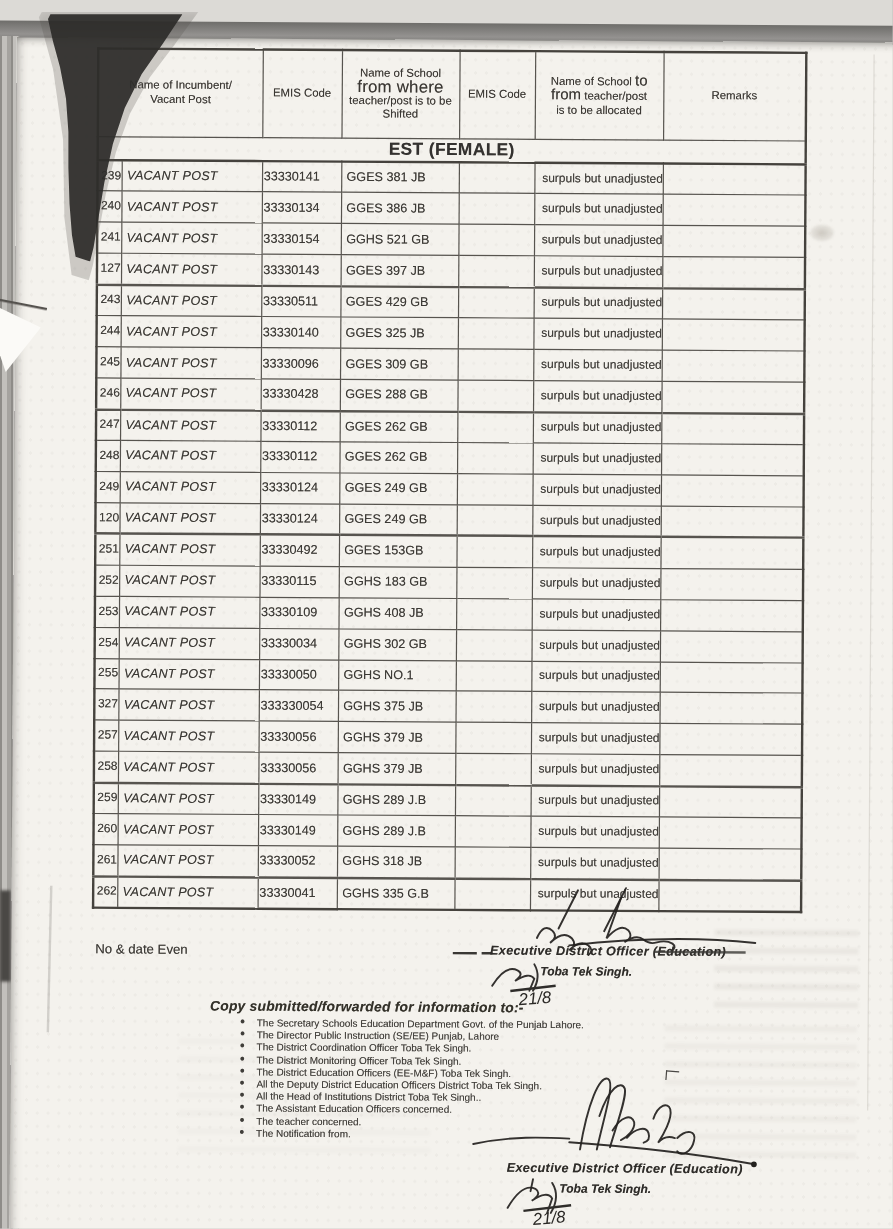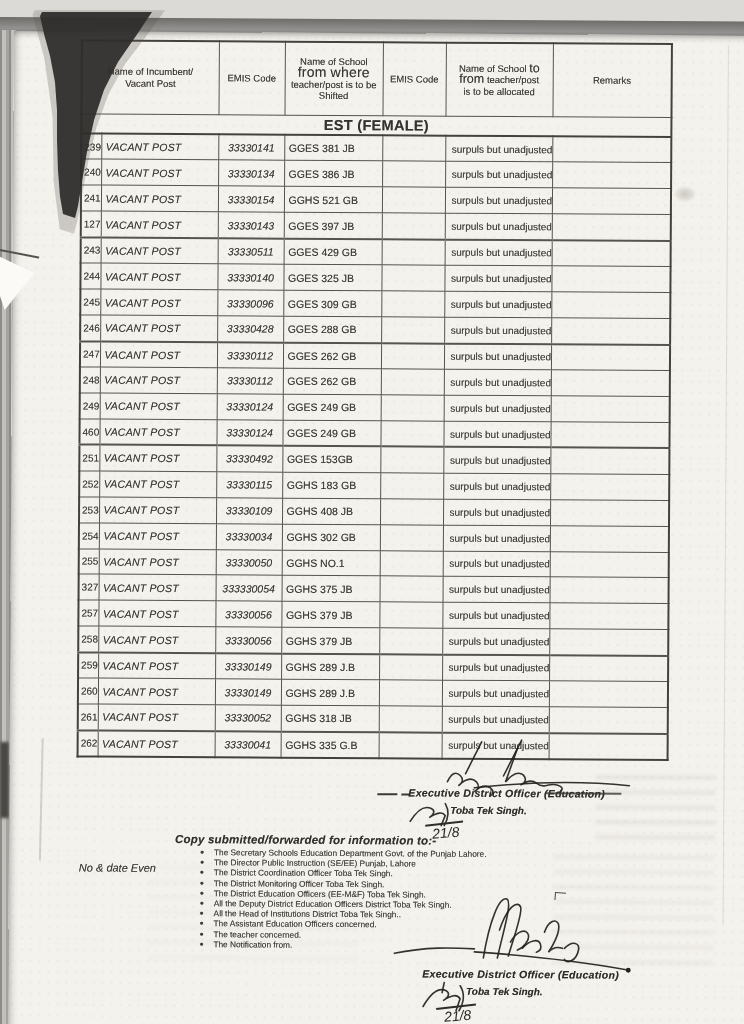--- a/index.html
+++ b/index.html
@@ -44,21 +44,21 @@
   th{font-weight:400;font-size:9.5px;color:#3a3733;line-height:11.5px;vertical-align:middle;padding:2px;}
   .hb{font-size:14px;letter-spacing:.2px;}
   .hm{font-size:12.5px;}
   thead tr{height:73px;}
   tr.est-row{height:20px;}
   .est-cell{text-align:center;font-weight:700;font-size:14.5px;letter-spacing:.3px;color:#343230;
             border-bottom:2px solid #45423d !important;}
   tbody tr{height:25.95px;}
   td.no{font-size:10px;padding-left:2px;color:#3e3c38;}
   td.post{font-style:italic;padding-left:4px;letter-spacing:.2px;}
-  td.emis{text-align:center;font-style:italic;}
+  td.emis{}
   td.school{padding-left:4px;margin-left:36px;}
   td.alloc{font-size:10px;padding-left:6px;color:#403e3a;}
   tbody tr:nth-child(5) td,tbody tr:nth-child(9) td,tbody tr:nth-child(13) td,
   tbody tr:nth-child(21) td,tbody tr:nth-child(24) td{border-top-width:2px;}
   .scan-text{text-shadow:0 0 .5px rgba(60,55,50,.55);}
   
   .abs{position:absolute;}
   .sig-label{font-weight:700;font-style:italic;font-size:10.5px;color:#2e2c29;letter-spacing:.3px;}
   .toba{font-weight:700;font-style:italic;font-size:10px;color:#2e2c29;}
   .hw-date{font-style:italic;font-size:14px;color:#2a2825;transform:rotate(-5deg);display:inline-block;}
@@ -238,21 +238,21 @@
           <td class="no">249</td>
           <td class="post">VACANT POST</td>
           <td class="emis">33330124</td>
           <td class="school">GGES 249 GB</td>
           <td class="emis"></td>
           <td class="alloc">surpuls but unadjusted</td>
           <td></td>
         </tr>
 
         <tr>
-          <td class="no">460</td>
+          <td class="no">120</td>
           <td class="post">VACANT POST</td>
           <td class="emis">33330124</td>
           <td class="school">GGES 249 GB</td>
           <td class="emis"></td>
           <td class="alloc">surpuls but unadjusted</td>
           <td></td>
         </tr>
 
         <tr>
           <td class="no">251</td>
@@ -390,21 +390,21 @@
       <svg class="sig abs" style="left:398px;top:766px;" width="44" height="28" viewBox="0 0 44 28">
         <path d="M3,22 Q14,4 24,9 Q30,12 22,18 Q34,10 38,16 L34,26"></path>
         <path d="M38,4 Q44,14 37,26"></path>
       </svg>
       <div class="abs toba scan-text" style="left:441px;top:771px;">Toba Tek Singh.</div>
       <div class="overline abs" style="left:416px;top:789px;width:38px;"></div>
       <div class="abs" style="left:423px;top:790px;">
         <span class="hw-date">21/8</span>
       </div>
 
-      <div class="abs note-left scan-text" style="left:70px;top:830px;font-style:italic;">No &amp; date Even</div>
+      <div class="abs note-left scan-text" style="left:70px;top:754px;">No &amp; date Even</div>
       <div class="abs copy-head scan-text" style="left:166px;top:801px;">Copy submitted/forwarded for information to:-</div>
       <ul class="copy abs scan-text" style="left:191px;top:815px;width:330px;">
         <li><span class="blt">●</span><span>The Secretary Schools Education Department Govt. of the Punjab Lahore.</span></li>
 
         <li><span class="blt">●</span><span>The Director Public Instruction (SE/EE) Punjab, Lahore</span></li>
 
         <li><span class="blt">●</span><span>The District Coordination Officer Toba Tek Singh.</span></li>
 
         <li><span class="blt">●</span><span>The District Monitoring Officer Toba Tek Singh.</span></li>
 

